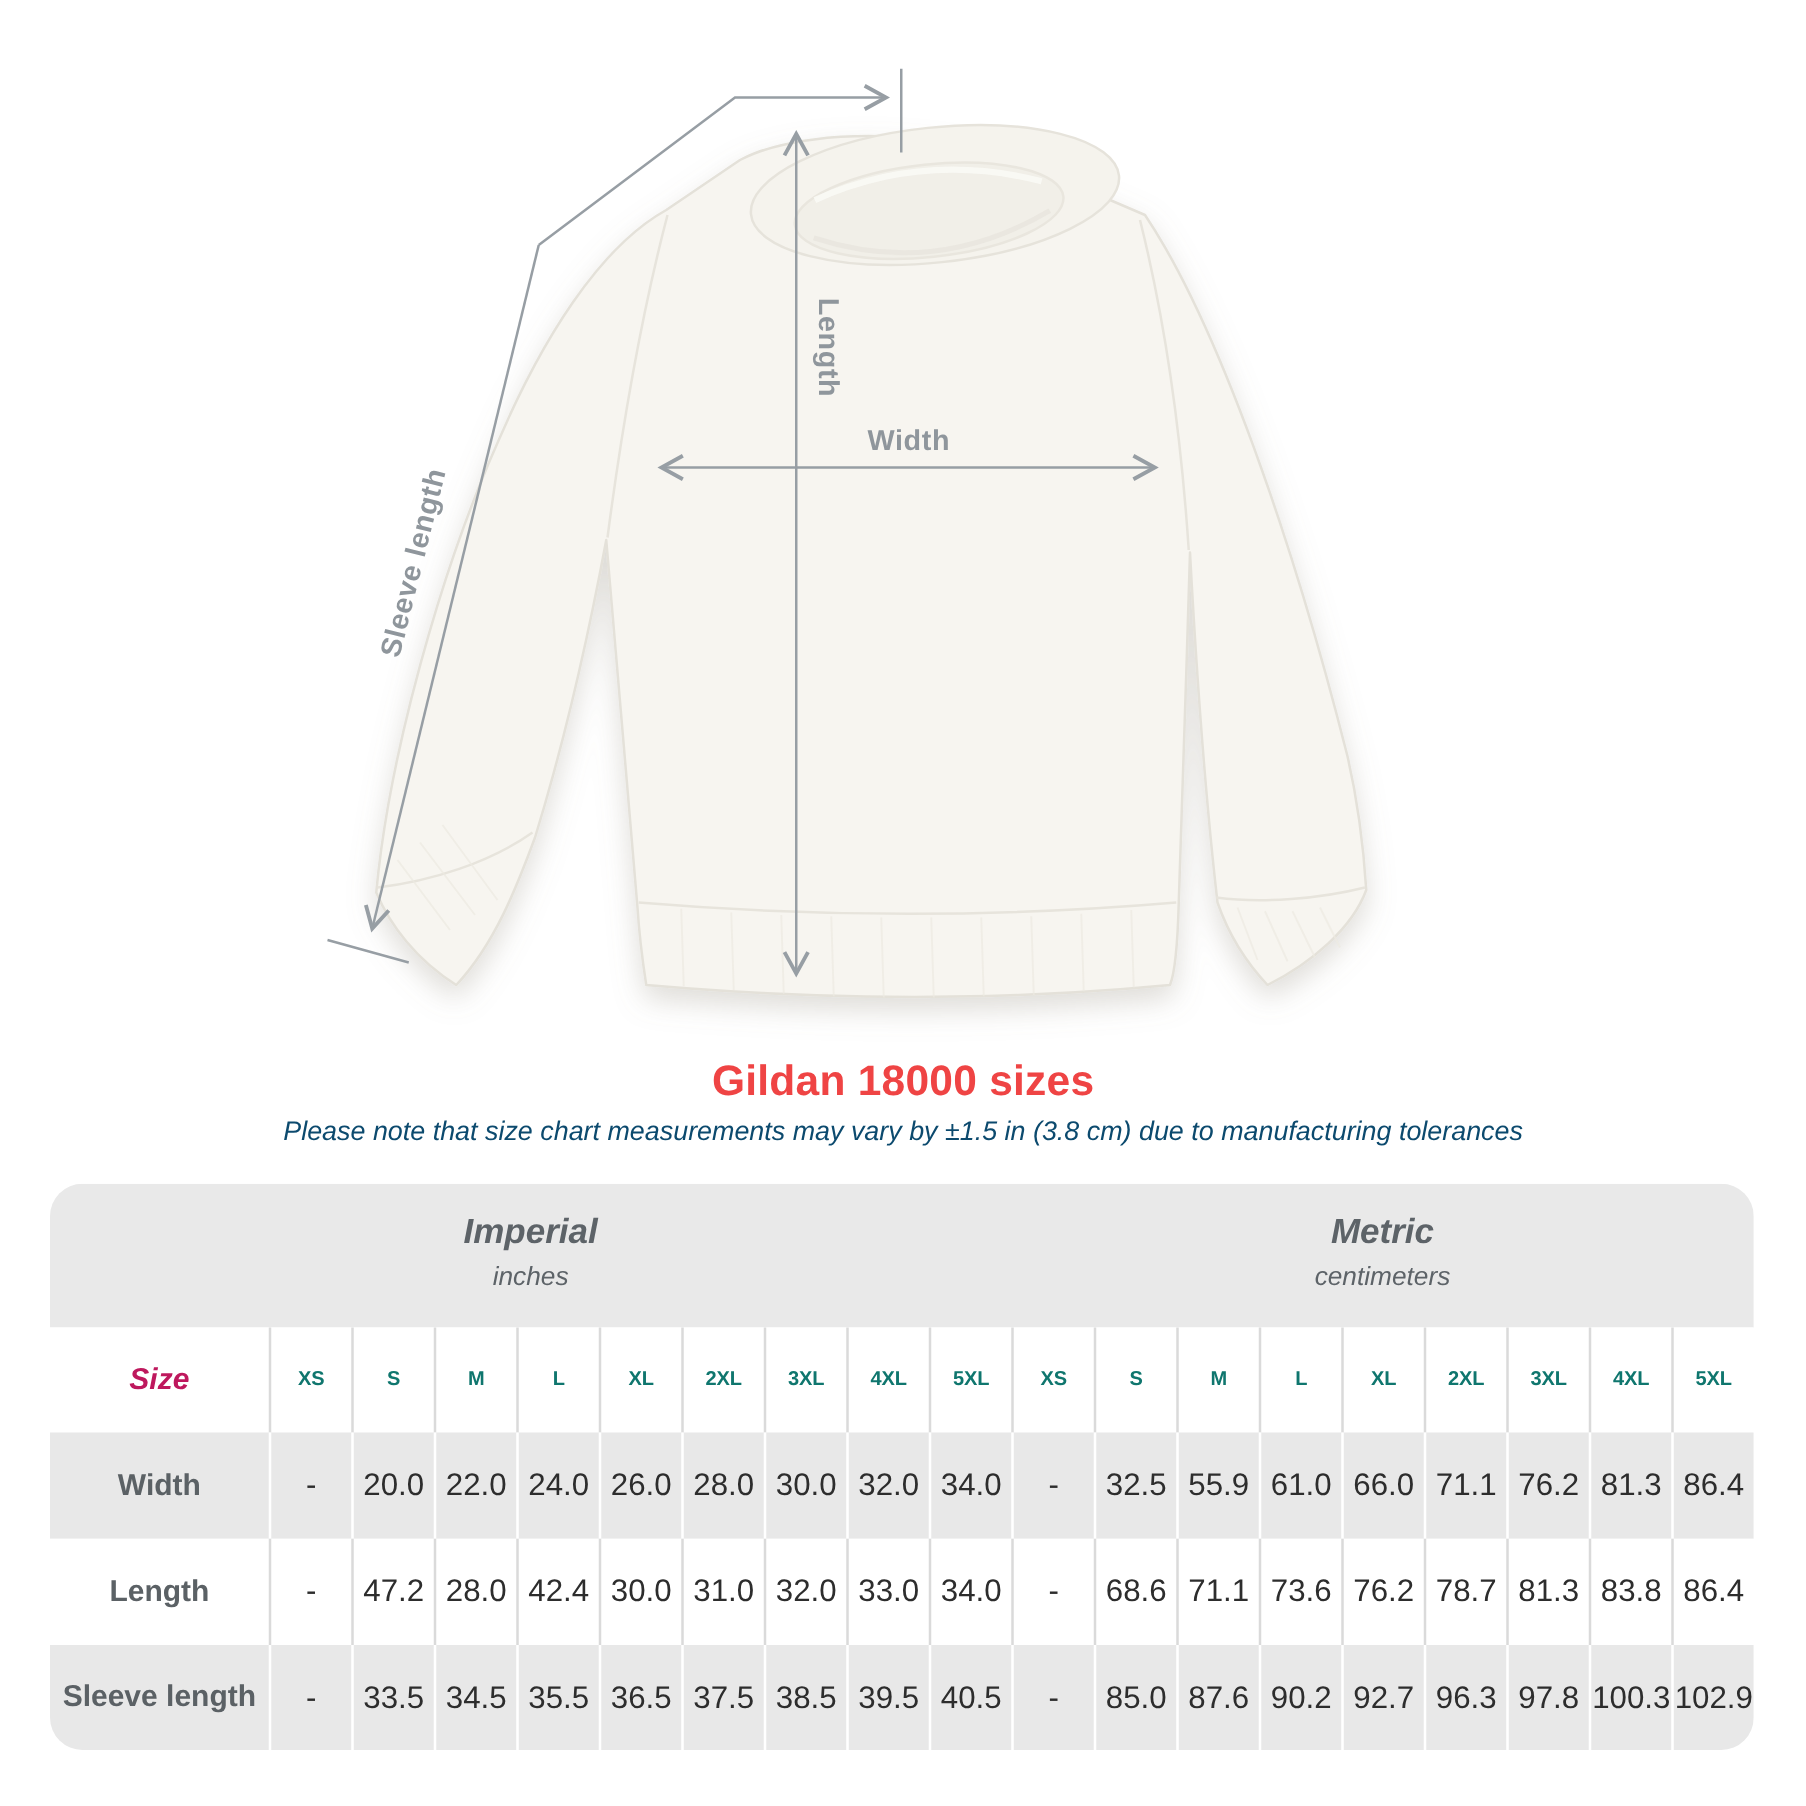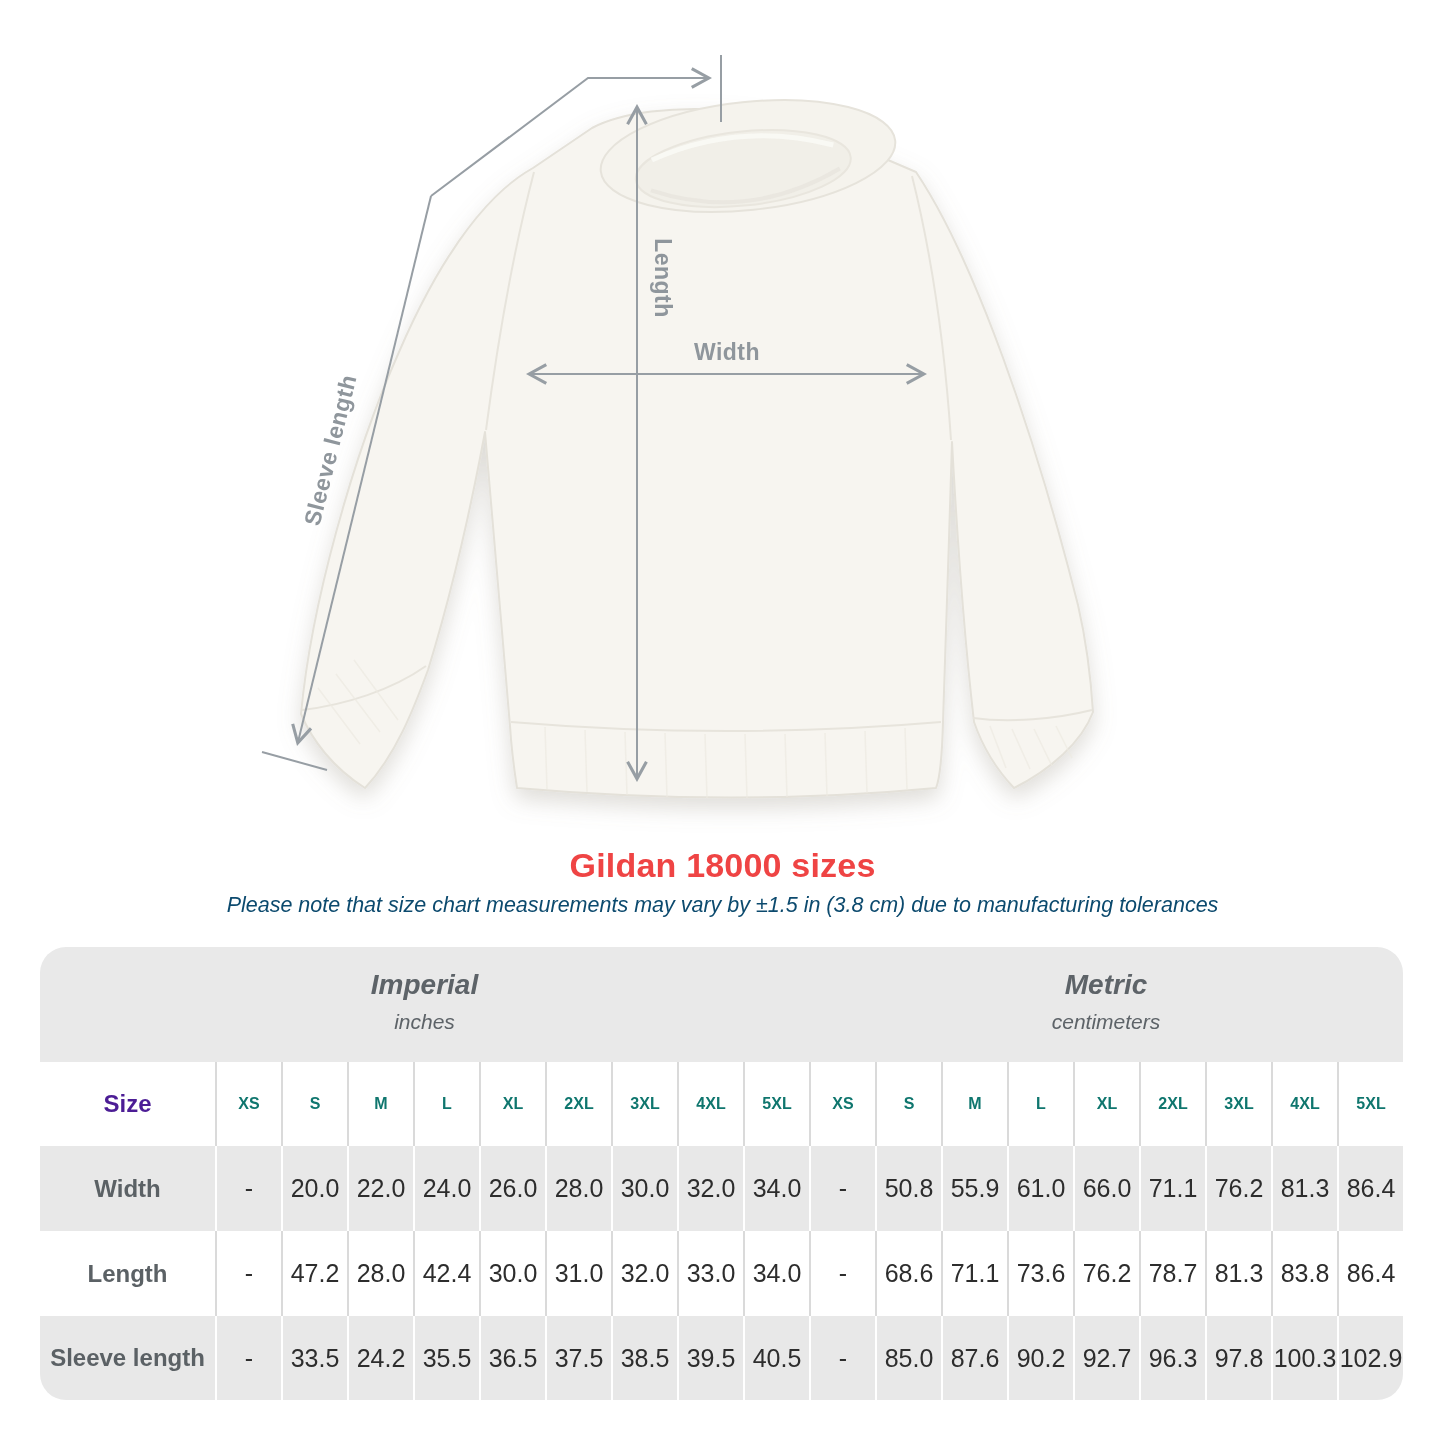--- a/index.html
+++ b/index.html
@@ -40,21 +40,21 @@
   .t-row.gray{background:#e8e8e8;}
   .t-row.white{background:#ffffff;}
   .cell{
     display:flex;align-items:center;justify-content:center;
     font-size:25px;color:#2d2d2d;box-sizing:border-box;
   }
   .t-row.white .cell + .cell{border-left:2px solid #dadada;}
   .t-row.gray  .cell + .cell{border-left:2px solid #ffffff;}
   .cell.row-label{font-weight:bold;font-size:24px;color:#5b6165;}
   .t-row.header-row .cell{font-weight:bold;font-size:16px;color:#0f766e;}
-  .t-row.header-row .cell.row-label{font-size:24px;color:#4c1d95;}
+  .t-row.header-row .cell.row-label{font-size:24px;color:#be185d;font-style:italic;}
 </style>
 </head>
 <body>
 
 <div class="canvas">
 
   <div class="diagram">
     <svg viewBox="0 0 1445 845">
       <defs>
         <marker id="arr" viewBox="0 0 14 14" refX="11.5" refY="7" markerWidth="12" markerHeight="12" orient="auto-start-reverse">
@@ -164,21 +164,21 @@
           <div class="cell">-</div>
           <div class="cell">20.0</div>
           <div class="cell">22.0</div>
           <div class="cell">24.0</div>
           <div class="cell">26.0</div>
           <div class="cell">28.0</div>
           <div class="cell">30.0</div>
           <div class="cell">32.0</div>
           <div class="cell">34.0</div>
           <div class="cell">-</div>
-          <div class="cell">50.8</div>
+          <div class="cell">32.5</div>
           <div class="cell">55.9</div>
           <div class="cell">61.0</div>
           <div class="cell">66.0</div>
           <div class="cell">71.1</div>
           <div class="cell">76.2</div>
           <div class="cell">81.3</div>
           <div class="cell">86.4</div>
         </div>
         <div class="t-row white">
           <div class="cell row-label">Length</div>
@@ -198,21 +198,21 @@
           <div class="cell">76.2</div>
           <div class="cell">78.7</div>
           <div class="cell">81.3</div>
           <div class="cell">83.8</div>
           <div class="cell">86.4</div>
         </div>
         <div class="t-row gray">
           <div class="cell row-label">Sleeve length</div>
           <div class="cell">-</div>
           <div class="cell">33.5</div>
-          <div class="cell">24.2</div>
+          <div class="cell">34.5</div>
           <div class="cell">35.5</div>
           <div class="cell">36.5</div>
           <div class="cell">37.5</div>
           <div class="cell">38.5</div>
           <div class="cell">39.5</div>
           <div class="cell">40.5</div>
           <div class="cell">-</div>
           <div class="cell">85.0</div>
           <div class="cell">87.6</div>
           <div class="cell">90.2</div>

